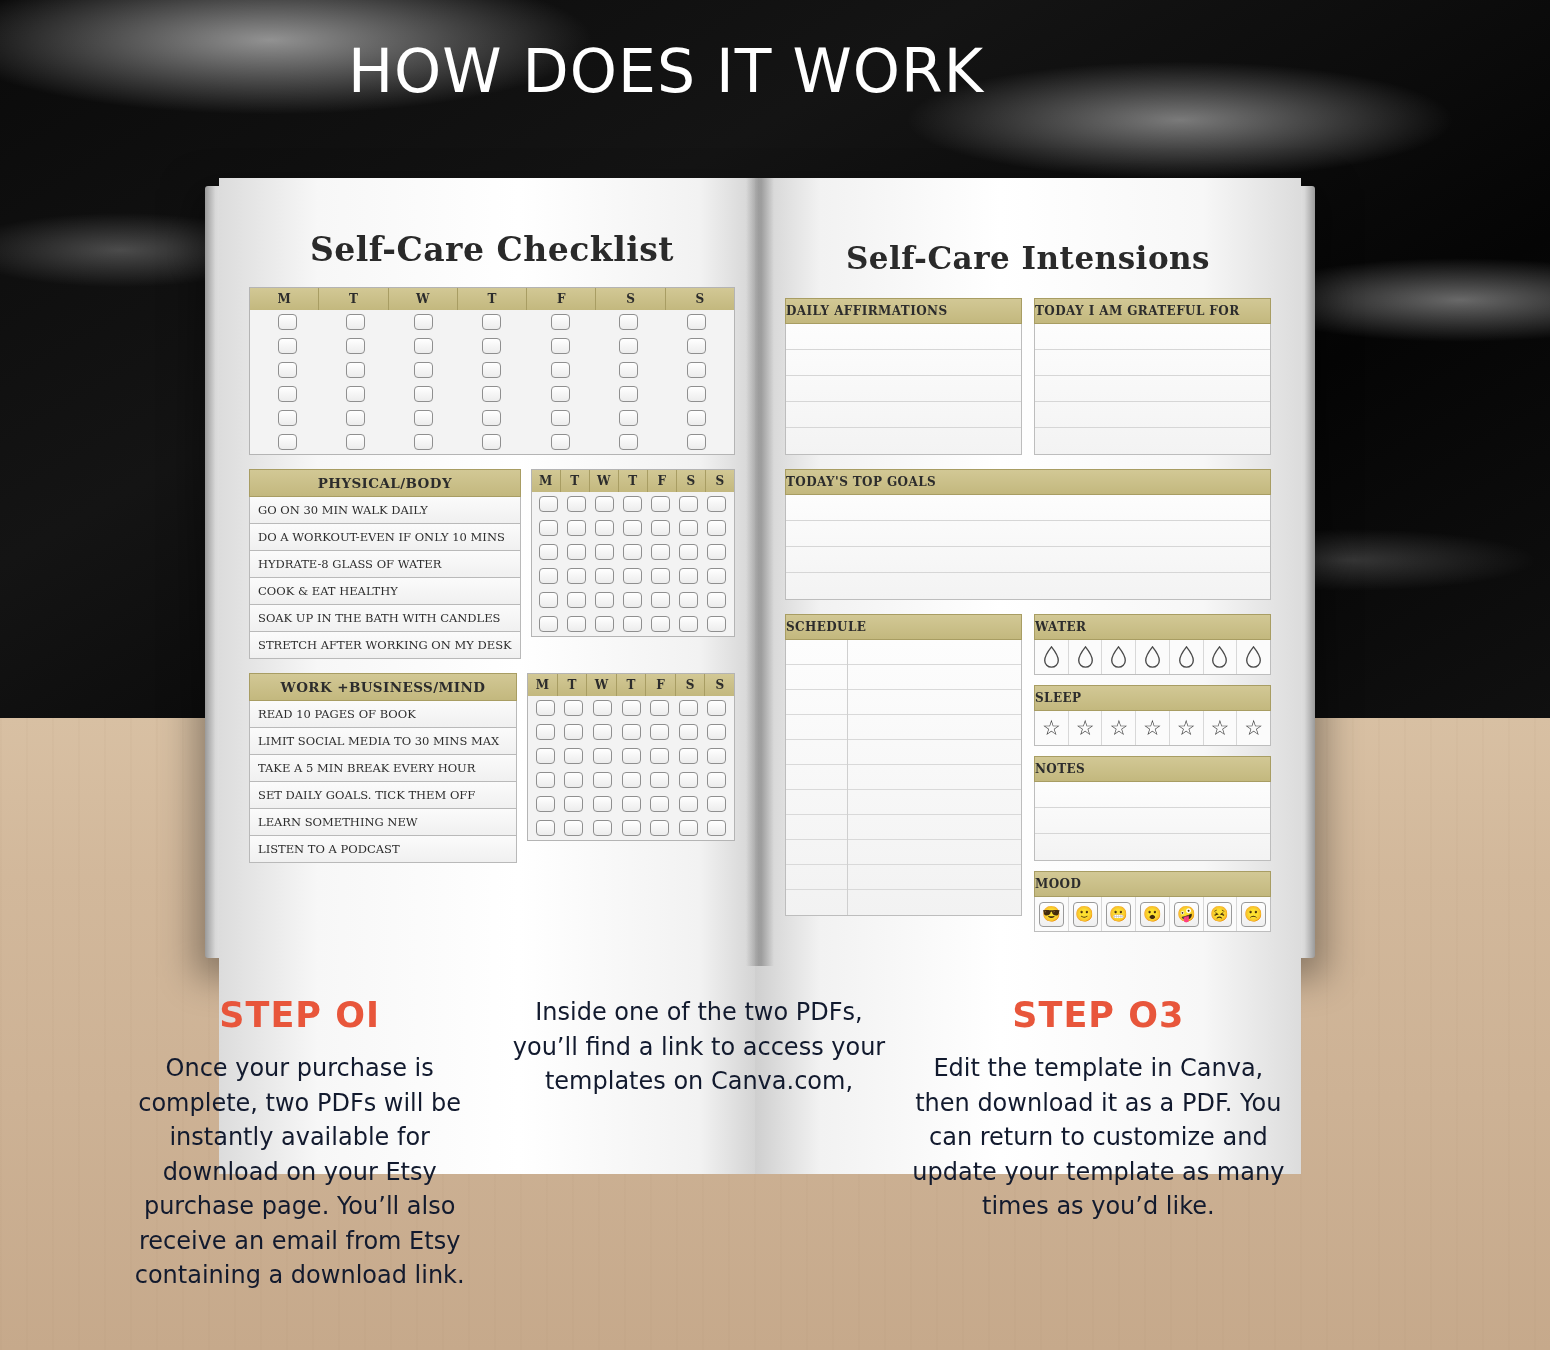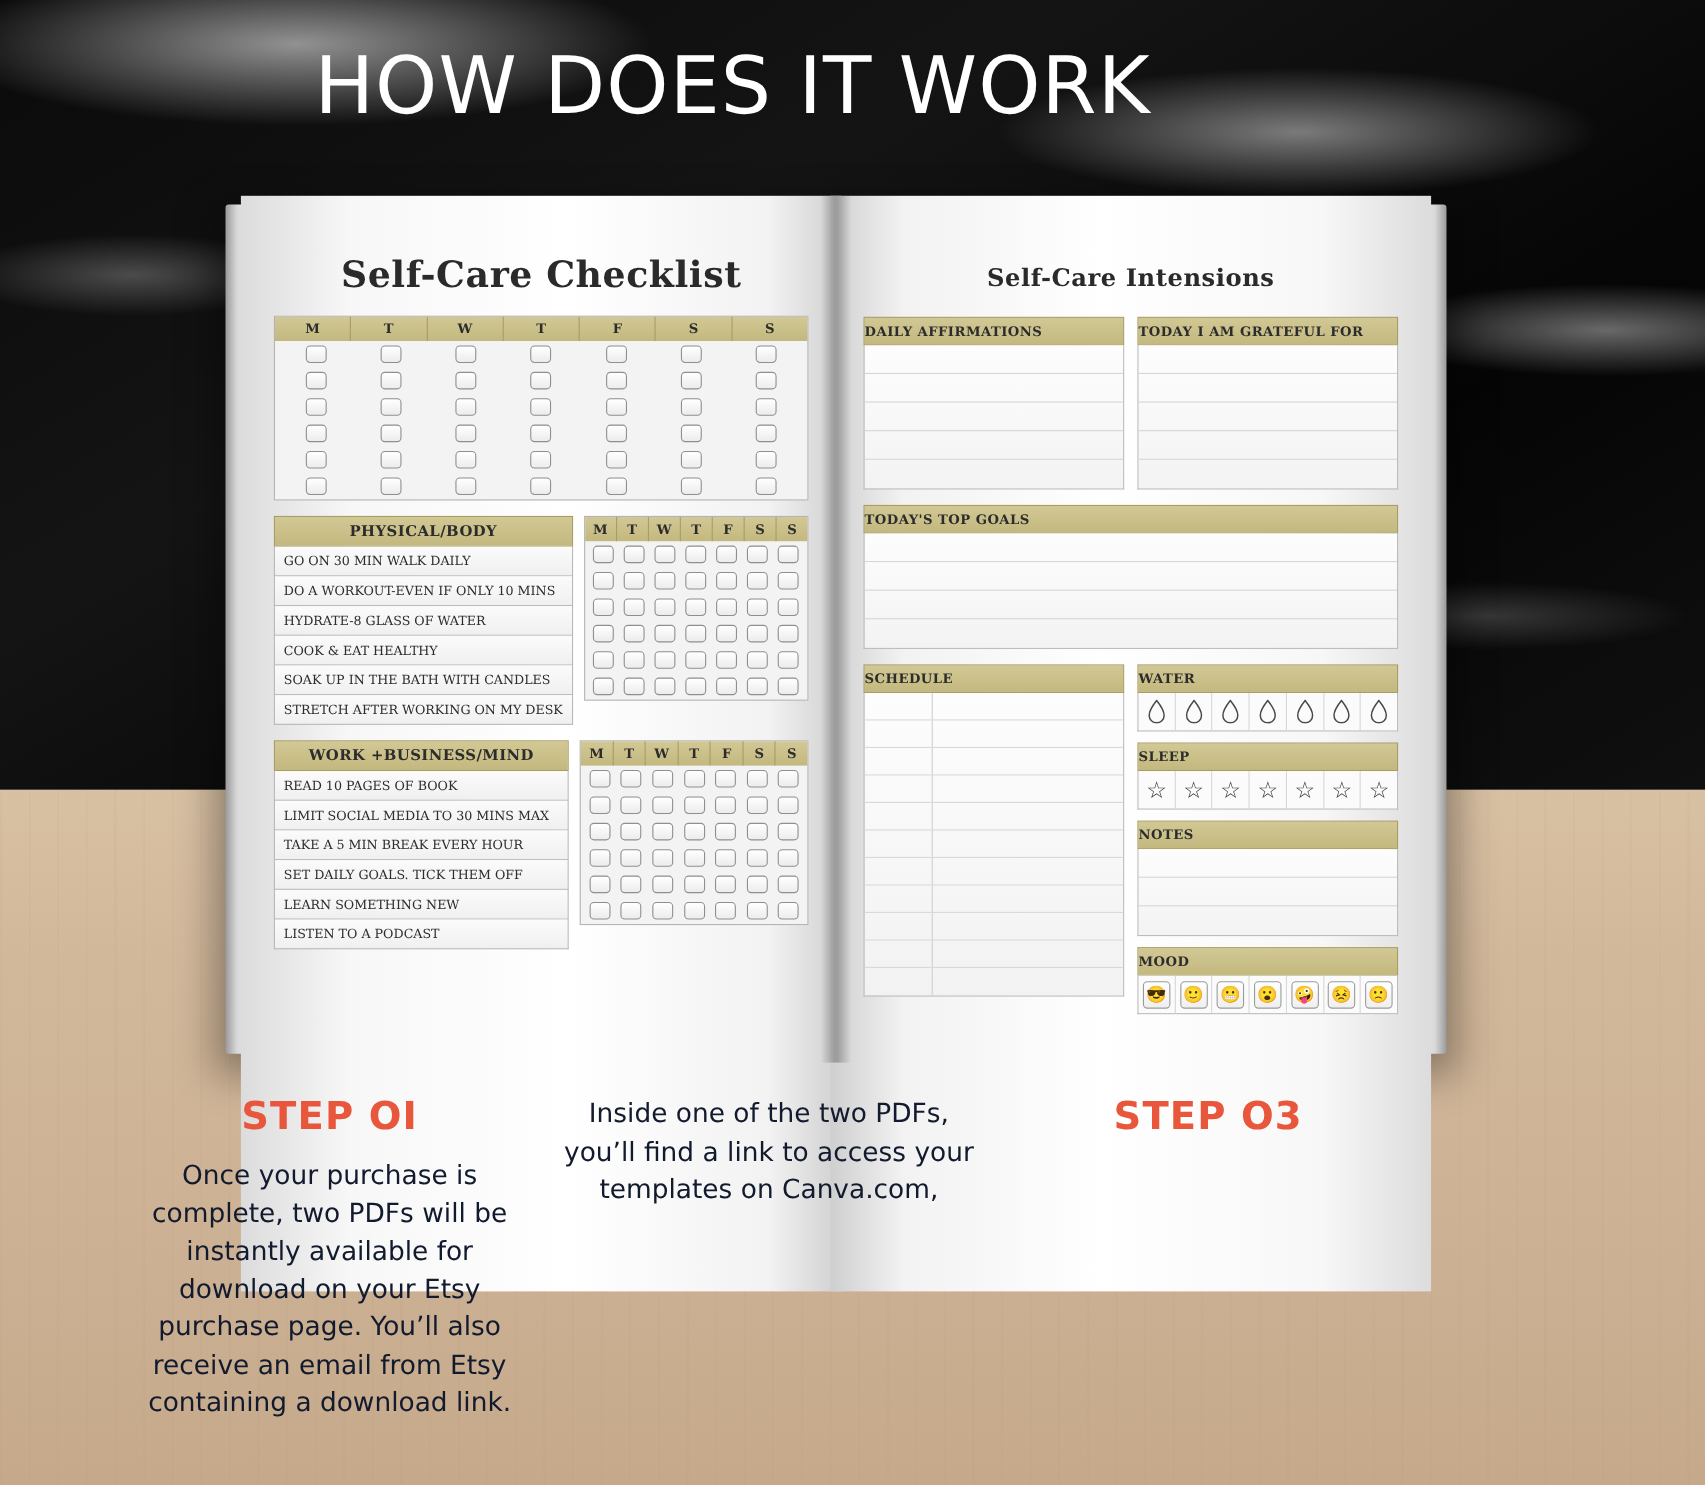--- a/index.html
+++ b/index.html
@@ -32,21 +32,21 @@
     background:repeating-linear-gradient(90deg,
       rgba(160,130,100,0.10) 0px, rgba(160,130,100,0.10) 2px,
       rgba(0,0,0,0) 2px, rgba(0,0,0,0) 26px);
     opacity:.5;
   }
 
   
   .main-title {
     position:absolute; top:36px; left:0; width:1332px;
     text-align:center; color:#ffffff;
-    font-size:72px; letter-spacing:1px; font-weight:400;
+    font-size:60px; letter-spacing:1px; font-weight:400;
     font-family:"DejaVu Sans", sans-serif;
   }
 
   
   .book {
     position:absolute; left:205px; top:178px; width:1110px; height:790px;
   }
   .book-shadow {
     position:absolute; left:-10px; top:10px; width:1130px; height:790px;
     background:rgba(0,0,0,0.35); filter:blur(18px); border-radius:6px;
@@ -78,21 +78,21 @@
     background:linear-gradient(90deg, rgba(0,0,0,0.0), rgba(60,60,60,0.35) 45%, rgba(60,60,60,0.35) 55%, rgba(0,0,0,0.0));
     z-index:5; pointer-events:none;
   }
   .page-inner { position:absolute; inset:0; padding:34px 30px; }
 
   .page-title {
     text-align:center; font-family:"DejaVu Serif", serif;
     font-weight:700; color:#2a2a2a; letter-spacing:.5px;
   }
   .page-title.l { font-size:33px; margin:18px 0 18px 0; }
-  .page-title.r { font-size:22px; margin:28px 0 22px 0; }
+  .page-title.r { font-size:31px; margin:28px 0 22px 0; }
 
   
   .sec { display:flex; gap:10px; margin-bottom:14px; }
   .sec-left { flex:0 0 268px; }
   .sec-right { flex:1; }
   .band {
     background:linear-gradient(180deg,#d2c895,#c3b87e);
     border:1px solid #a89d63;
     text-align:center; font-family:"DejaVu Serif", serif;
     font-weight:700; font-size:13.5px; color:#2c2c2c;
@@ -834,14 +834,15 @@
 <div class="steps" id="steps">
     <div class="step">
       <div class="step-title">STEP OI</div>
       <div class="step-body">Once your purchase is complete, two PDFs will be instantly available for download on your Etsy purchase page. You’ll also receive an email from Etsy containing a download link.</div>
     </div>
     <div class="step">
       <div class="step-body">Inside one of the two PDFs, you’ll find a link to access your templates on Canva.com,</div>
     </div>
     <div class="step">
       <div class="step-title">STEP O3</div>
+      <div class="step-body">Edit the template in Canva, then download it as a PDF. You can return to customize and update your template as many times as you’d like.</div>
     </div>
   </div>
 
 </body></html>

